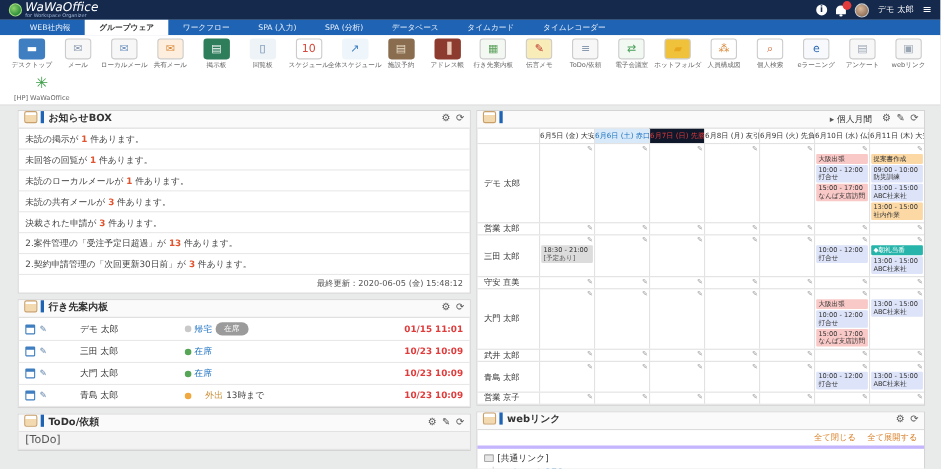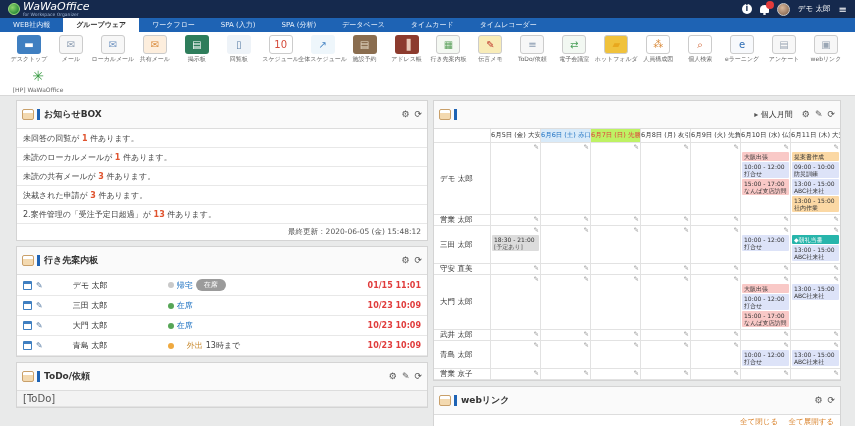--- a/index.html
+++ b/index.html
@@ -19,39 +19,39 @@
   .bell { width:9px; height:8px; background:#fff; border-radius:50% 50% 10% 10%; }
   .bell:after { content:""; position:absolute; left:3px; bottom:-2px; width:3px; height:2px;
     background:#fff; border-radius:50%; }
   .badge-dot { position:absolute; top:-4px; right:-5px; width:8px; height:8px; background:#e23b3b;
     border-radius:50%; }
   .avatar { width:13px; height:13px; border-radius:50%;
     background:radial-gradient(circle at 40% 35%, #d8b79a, #7a5a44); border:1px solid #c9c9c9;}
   .uname { color:#fff; font-size:7.5px; }
   .burger { color:#fff; font-size:10px; }
   
-  .navbar { height:14px; background:#1e63b4; display:flex; align-items:stretch; padding-left:0;}
+  .navbar { height:14px; background:#1e63b4; display:flex; align-items:stretch; padding-left:14px;}
   .tab { color:#eaf1fa; font-size:7px; padding:0 13px; display:flex; align-items:center; cursor:pointer;}
   .tab.active { background:#fff; color:#333; font-weight:bold; }
   
   .toolbar { background:#fff; padding:3px 8px 2px 8px; border-bottom:1px solid #d8d8d8;}
   .trow { display:flex; }
   .titem { width:42px; display:flex; flex-direction:column; align-items:center; cursor:pointer;}
   .ticon { width:24px; height:19px; border-radius:3px; display:flex; align-items:center;
     justify-content:center; font-size:10px; margin-bottom:1px;}
   .tlabel { font-size:6px; color:#666; white-space:nowrap; }
   .trow2 { display:flex; margin-top:2px; }
   .titem2 { width:60px; display:flex; flex-direction:column; align-items:center; cursor:pointer;}
   
   .content { display:flex; gap:5px; padding:4px 14px 0 16px; align-items:flex-start;}
   .col-l { width:412px; }
   .col-r { flex:1; min-width:0; }
   .panel { background:#fff; border:1px solid #d4d4d4; margin-bottom:5px; }
-  .phead { height:28px; background:#fafafa; border-bottom:1px solid #ddd; display:flex;
-    align-items:center; padding:0 5px; }
+  .phead { height:16px; background:#fafafa; border-bottom:1px solid #ddd; display:flex;
+    padding:0 5px; }
   .pico { width:12px; height:11px; border:1px solid #c9a06a; border-radius:2px;
     background:linear-gradient(#fff 30%, #f3d9b0 30%); margin-right:3px;}
   .pbar { width:3px; height:11px; background:#1e63b4; margin-right:4px; }
   .ptitle { font-size:9px; font-weight:bold; color:#333; }
   .phead-r { margin-left:auto; display:flex; gap:5px; color:#555; font-size:9px; align-items:center;}
   .hico { cursor:pointer; line-height:1; }
   
   .nrow { font-size:8px; color:#444; padding:4px 6px 3px; border-bottom:1px solid #e8e8e8; cursor:pointer;}
   .nnum { color:#e0542f; font-weight:bold; }
   .nfoot { font-size:7.5px; color:#555; text-align:right; padding:3px 6px; }
@@ -74,21 +74,21 @@
   .tsec { font-size:10px; color:#555; background:#f3f3f3; padding:2px 6px; border-bottom:1px solid #e3e3e3;}
   
   .plink { font-size:8px; color:#333; cursor:pointer; margin-right:4px;}
   .plink .arr { color:#555; }
   .sgrid { font-size:7px; }
   .srow { display:flex; border-bottom:1px solid #e2e2e2; }
   .scorner { width:56px; flex:none; }
   .sday { flex:1; min-width:0; border-left:1px solid #e2e2e2; text-align:center; padding:2px 0;
     color:#333; font-size:6.5px; white-space:nowrap; overflow:hidden;}
   .sday.sat { background:#d8eaf9; color:#1a6fc0; }
-  .sday.sun { background:#bef264; color:#e03c3c; }
+  .sday.sun { background:#0f172a; color:#e03c3c; }
   .sname { width:56px; flex:none; display:flex; align-items:center; padding-left:6px;
     font-size:7.5px; color:#333; }
   .scell { flex:1; min-width:0; border-left:1px solid #e2e2e2; padding:1px; }
   .cellbar { text-align:right; color:#999; font-size:6.5px; line-height:7px; cursor:pointer;}
   .chip { border-radius:1px; padding:1px 2px; margin:1px 0; font-size:6px; line-height:7px;
     overflow:hidden; white-space:nowrap; cursor:pointer;}
   .chip .ct { color:#333; display:block; }
   .chip.pink { background:#f9c9c7; color:#333; }
   .chip.blue { background:#dde3f8; color:#333; }
   .chip.orange { background:#fbd8a4; color:#333; }
@@ -235,25 +235,27 @@
       <div class="phead">
         <div class="pico"></div>
         <div class="pbar"></div>
         <div class="ptitle">お知らせBOX</div>
         <div class="phead-r">
           <span class="hico">⚙</span>
           <span class="hico">⟳</span>
         </div>
       </div>
       <div id="notice-rows">
+          <div class="nrow"><span>未読の掲示が </span><span class="nnum">1</span><span> 件あります。</span></div>
           <div class="nrow"><span>未回答の回覧が </span><span class="nnum">1</span><span> 件あります。</span></div>
           <div class="nrow"><span>未読のローカルメールが </span><span class="nnum">1</span><span> 件あります。</span></div>
           <div class="nrow"><span>未読の共有メールが </span><span class="nnum">3</span><span> 件あります。</span></div>
           <div class="nrow"><span>決裁された申請が </span><span class="nnum">3</span><span> 件あります。</span></div>
           <div class="nrow"><span>2.案件管理の「受注予定日超過」が </span><span class="nnum">13</span><span> 件あります。</span></div>
+          <div class="nrow"><span>2.契約申請管理の「次回更新30日前」が </span><span class="nnum">3</span><span> 件あります。</span></div>
         </div>
       <div class="nfoot">最終更新：2020-06-05 (金) 15:48:12</div>
     </div>
 
     <div class="panel">
       <div class="phead">
         <div class="pico"></div>
         <div class="pbar"></div>
         <div class="ptitle">行き先案内板</div>
         <div class="phead-r">

